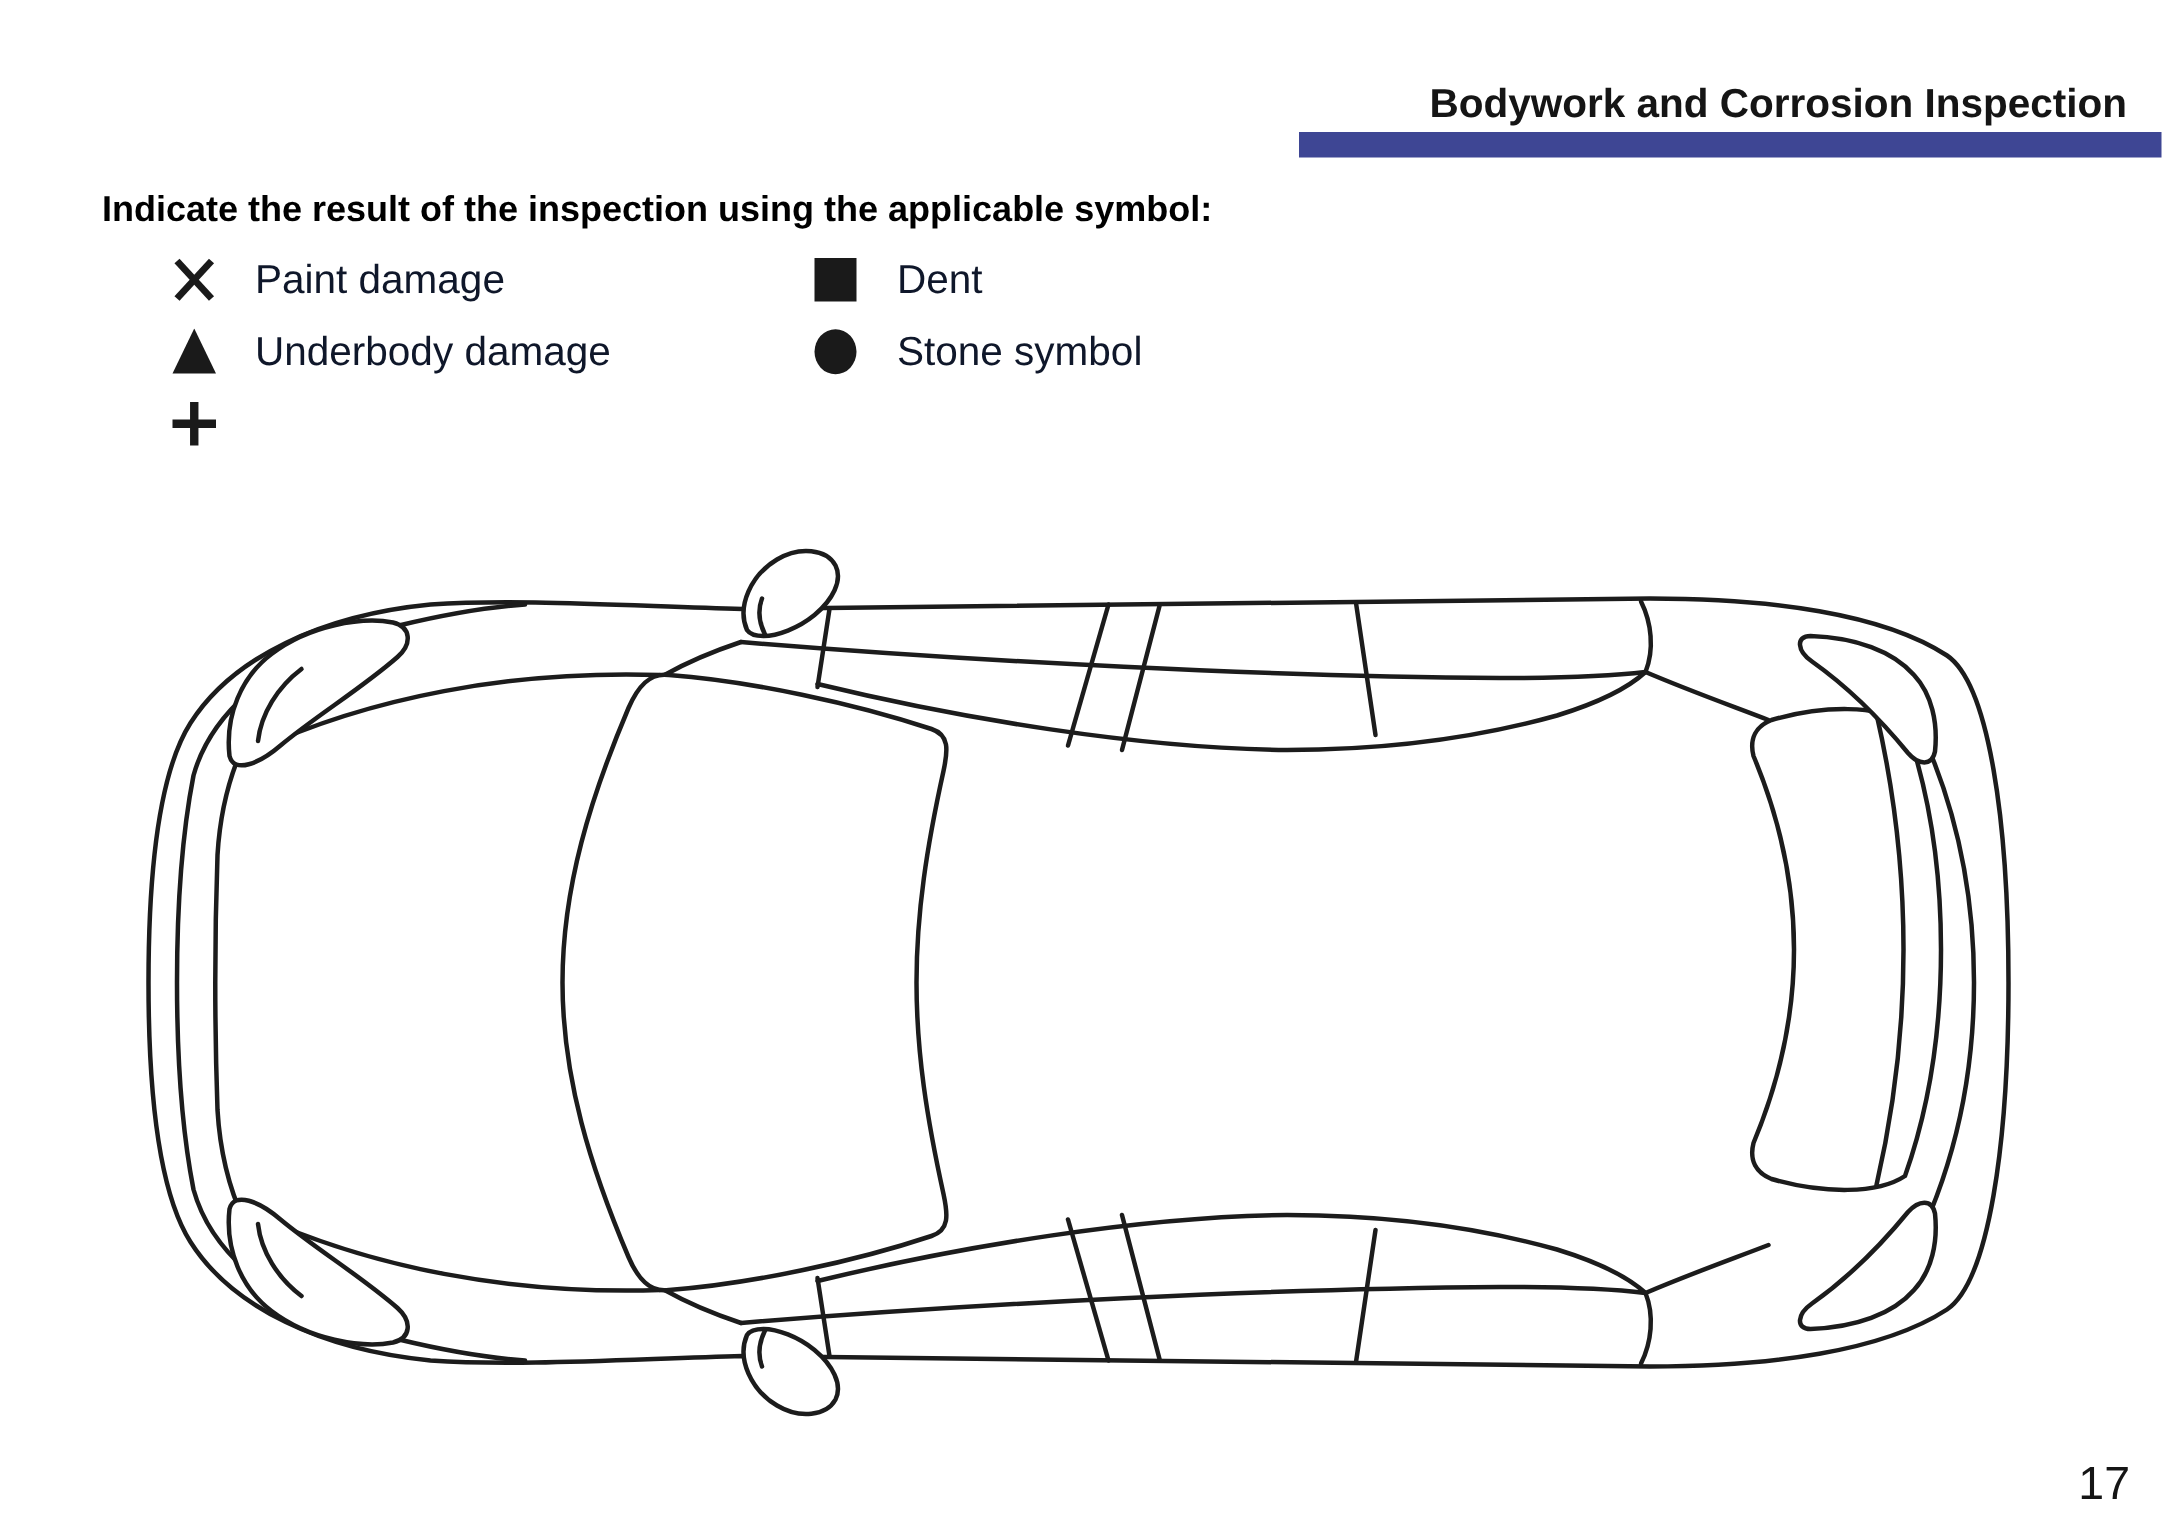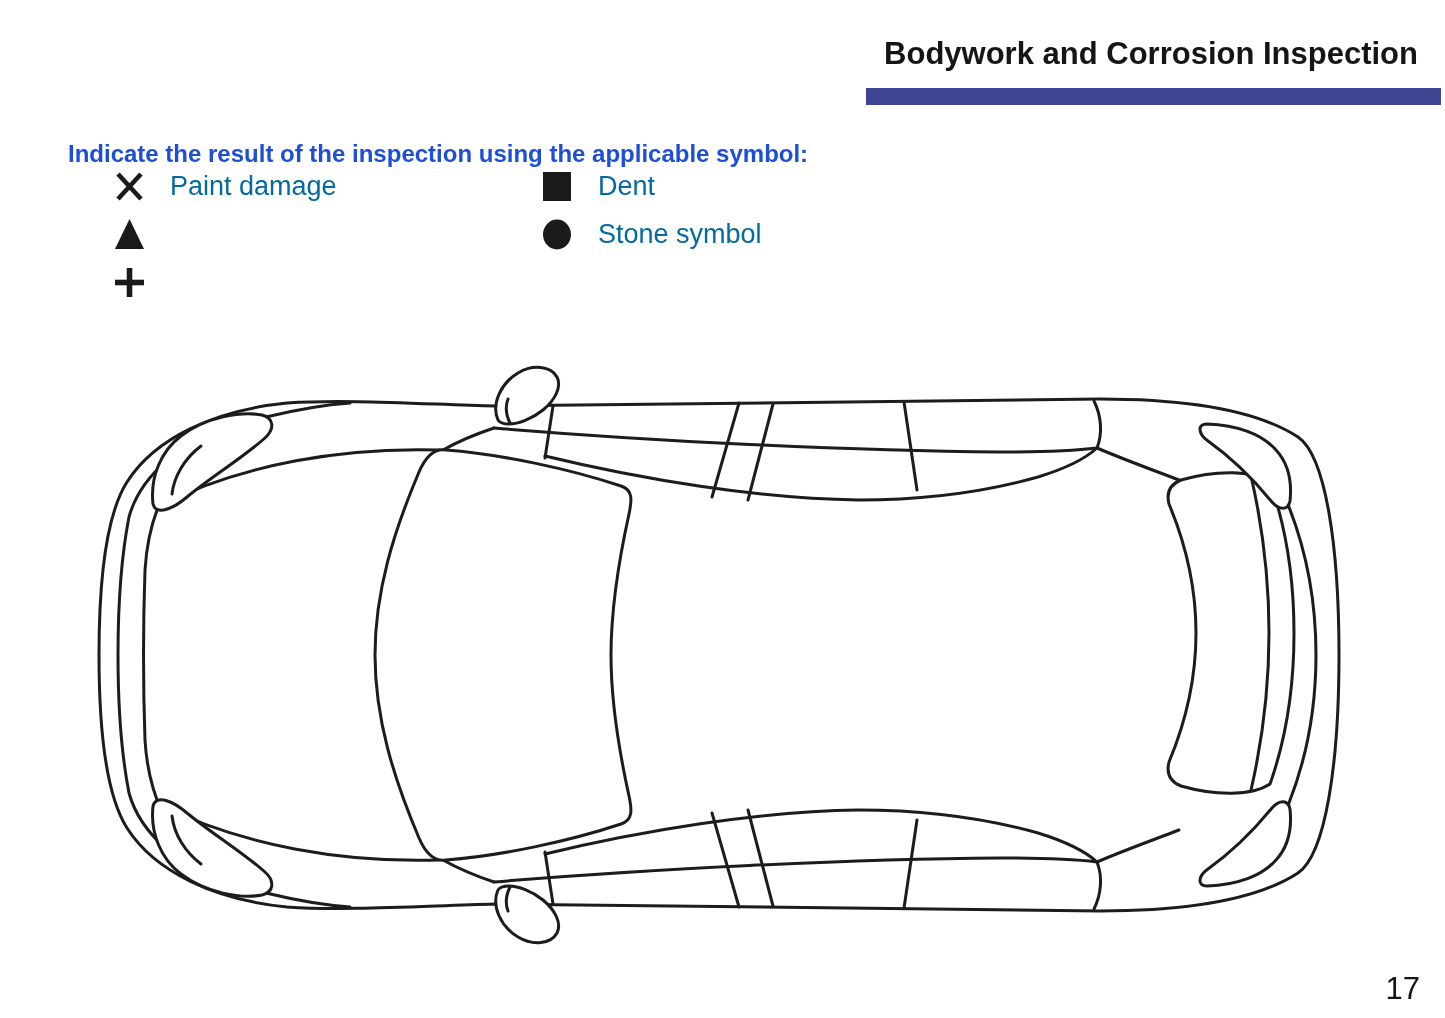--- a/index.html
+++ b/index.html
@@ -3,42 +3,42 @@
 <meta charset="utf-8">
 <style>
   html,body{margin:0;padding:0;}
   body{
     width:1445px;height:1018px;position:relative;overflow:hidden;
     background:#ffffff;
     font-family:"Liberation Sans", sans-serif;
     color:#1a1a1a;
   }
   .page-title{
-    position:absolute;top:36px;right:27px;margin:0;
-    font-size:31px;font-weight:bold;letter-spacing:0px;color:#151515;
+    position:absolute;top:54px;right:27px;margin:0;
+    font-size:27px;font-weight:bold;letter-spacing:0px;color:#151515;
     white-space:nowrap;
   }
   .title-underline{
     position:absolute;left:866px;top:88px;width:575px;height:17px;
     background:#3e4694;
   }
   .instruction{
-    position:absolute;left:68px;top:140px;margin:0;
-    font-size:24px;font-weight:bold;color:#1d4ed8;white-space:nowrap;
+    position:absolute;left:68px;top:126px;margin:0;
+    font-size:24px;font-weight:bold;color:#000000;white-space:nowrap;
   }
   .legend{
     position:absolute;left:113px;top:171px;
     display:grid;
     grid-template-columns:32px 346px 32px auto;
     grid-auto-rows:31px;
     row-gap:17px;column-gap:25px;
     align-items:center;
   }
   .legend .sym{width:32px;height:31px;display:flex;align-items:center;justify-content:center;}
-  .legend .lbl{font-size:27px;color:#0369a1;white-space:nowrap;line-height:1;}
+  .legend .lbl{font-size:27px;color:#0f172a;white-space:nowrap;line-height:1;}
   .c1{grid-column:1}.c2{grid-column:2}.c3{grid-column:3}.c4{grid-column:4}
   .r1{grid-row:1}.r2{grid-row:2}.r3{grid-row:3}
   .car-diagram{position:absolute;left:0;top:0;width:1445px;height:1018px;}
   .car-diagram path{
     fill:none;stroke:#1c1c1c;stroke-width:3;
     stroke-linecap:round;stroke-linejoin:round;
   }
   .car-diagram path.filled-white{fill:#ffffff;}
   .page-number{
     position:absolute;right:25px;top:971px;margin:0;
@@ -68,20 +68,21 @@
         <rect x="1" y="1" width="28" height="29" fill="#1a1a1a"></rect>
       </svg>
   </span>
   <span class="lbl c4 r1">Dent</span>
 
   <span class="sym c1 r2">
     <svg width="31" height="31" viewBox="0 0 31 31">
         <polygon points="15.5,0 30,30 1,30" fill="#1a1a1a"></polygon>
       </svg>
   </span>
+  <span class="lbl c2 r2">Underbody damage</span>
   <span class="sym c3 r2">
     <svg width="31" height="31" viewBox="0 0 31 31">
         <ellipse cx="15" cy="15.5" rx="14" ry="15" fill="#1a1a1a"></ellipse>
       </svg>
   </span>
   <span class="lbl c4 r2">Stone symbol</span>
 
   <span class="sym c1 r3">
     <svg width="31" height="31" viewBox="0 0 31 31">
         <g stroke="#1a1a1a" stroke-width="5.6" fill="none">

